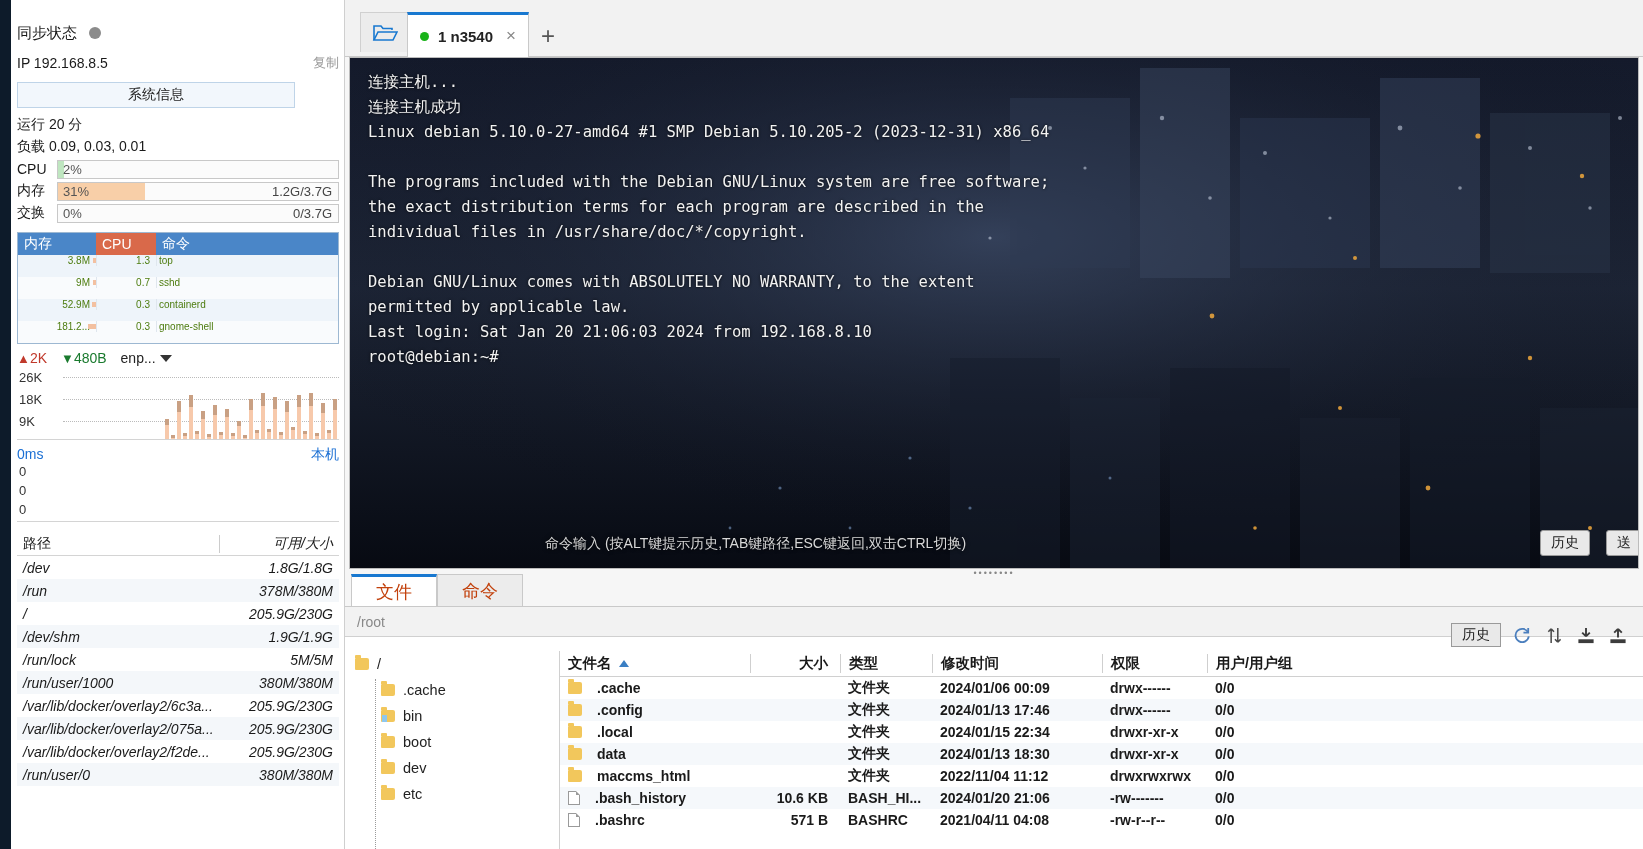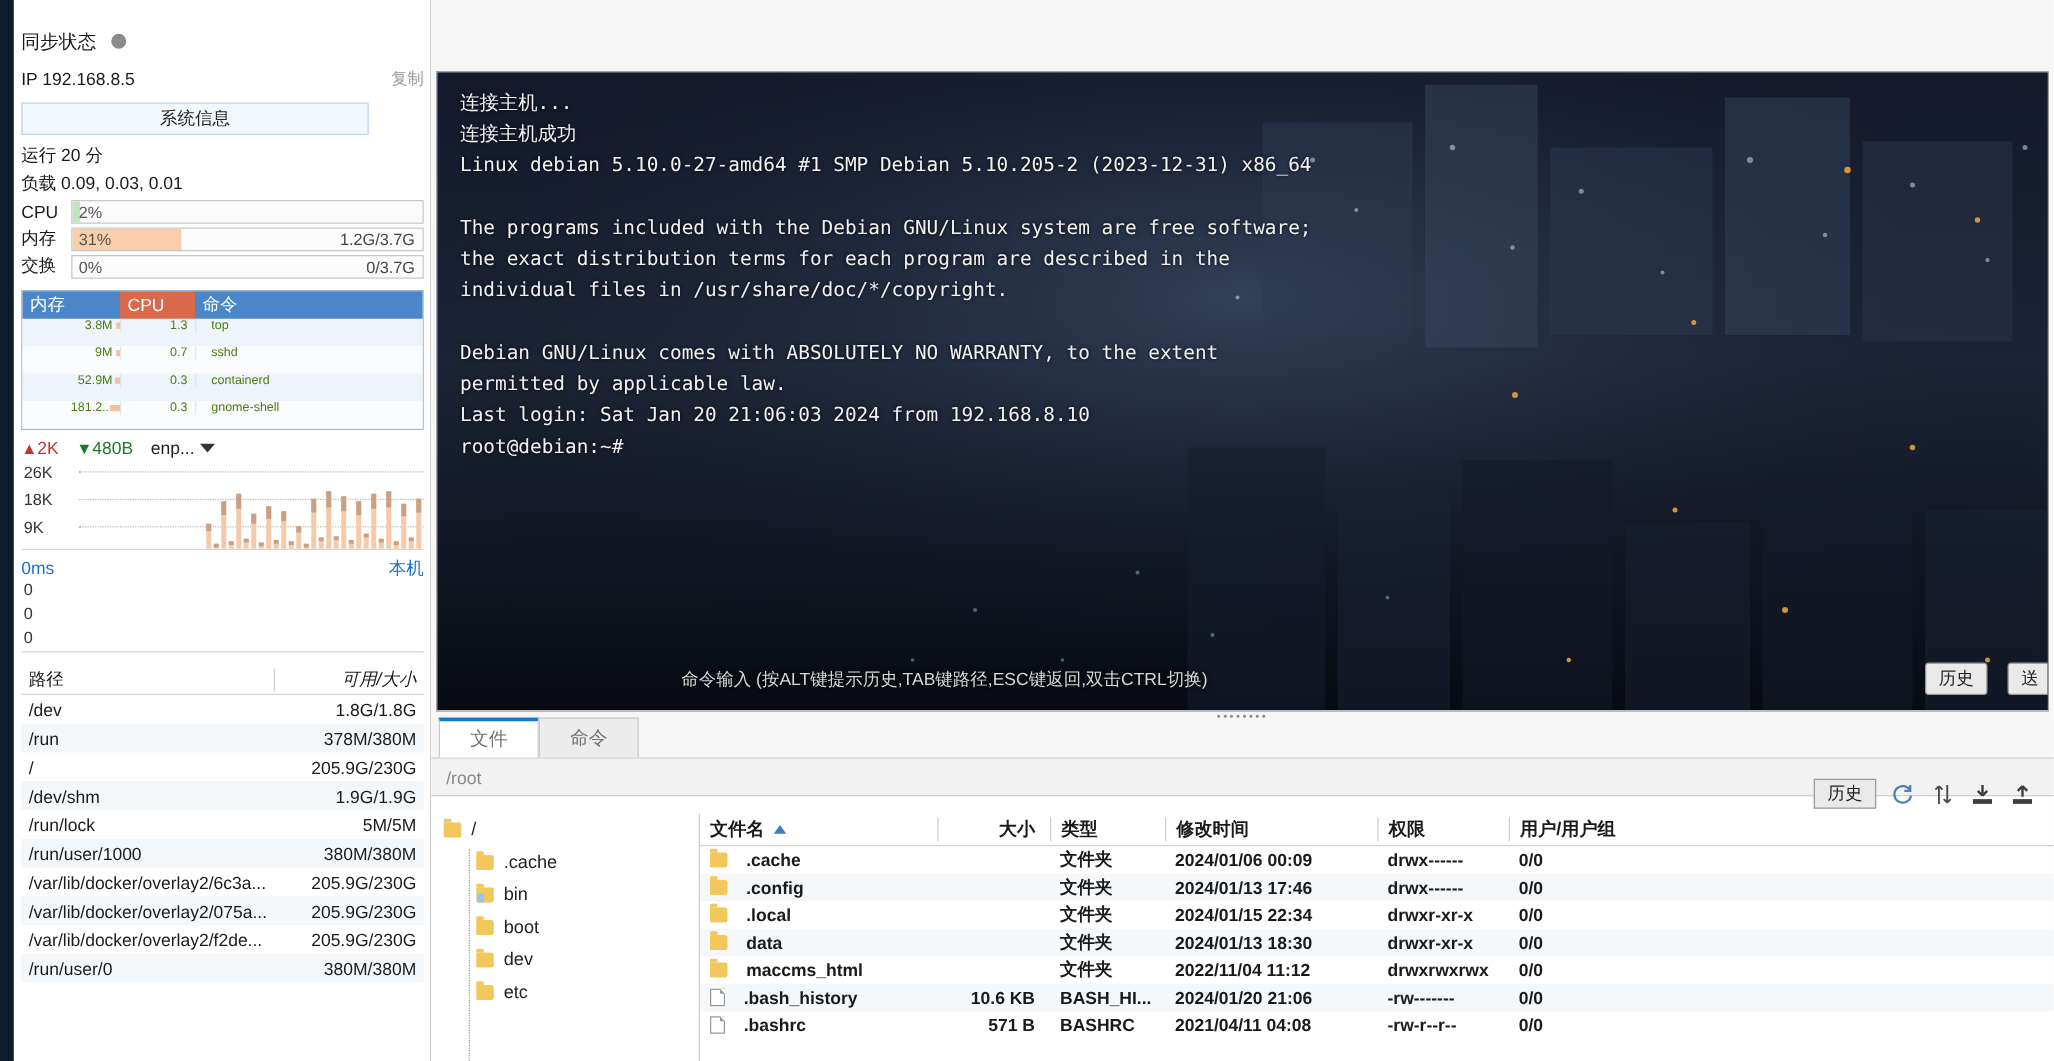--- a/index.html
+++ b/index.html
@@ -56,21 +56,21 @@
   .ph { color:#fff; font-size:14px; display:flex; align-items:center; padding-left:6px; }
   .ph.mem { width:78px; background:#4a86c8; }
   .ph.cpu { width:60px; background:#d9694a; }
   .ph.cmd { flex:1; background:#4a86c8; }
   .proc-row { display:flex; height:22px; font-size:10px; color:#4d7c0f; align-items:flex-start; }
   .proc-row:nth-child(odd) { background:#eef4fa; }
   .proc-row:nth-child(even) { background:#f9fbfd; }
   .pc.mem { width:78px; text-align:right; padding-right:6px; position:relative; }
   .pc.mem .membar { position:absolute; right:0; top:3px; bottom:3px; background:#f3c0a0; }
   .pc.cpu { width:60px; text-align:right; padding-right:6px; border-left:1px solid #dfe6ee;}
-  .pc.cmd { flex:1; padding-left:12px; border-left:1px solid #dfe6ee;}
+  .pc.cmd { flex:1; padding-left:2px; border-left:1px solid #dfe6ee;}
 
   
   .net-row { display:flex; align-items:center; padding:6px 6px 2px 6px; gap:14px; font-size:14px;}
   .net-up { color:#c0392b; display:flex; align-items:center; }
   .net-dn { color:#1a7a2e; display:flex; align-items:center; }
   .net-if { color:#222; display:flex; align-items:center; gap:4px;}
   .caret { width:0;height:0;border-left:6px solid transparent;border-right:6px solid transparent;border-top:7px solid #333; }
 
   .graph-wrap { position:relative; margin:0 6px; height:72px; border-bottom:1px solid #d4d4d4; }
   .gy { position:absolute; left:2px; font-size:13px; color:#333; }
@@ -83,21 +83,21 @@
   .ping-left { color:#1a6fd4; }
   .ping-right { color:#1a6fd4; }
   .ping-graph { position:relative; margin:0 6px; height:58px; border-bottom:1px solid #d4d4d4; }
   .ping-graph span { position:absolute; left:2px; font-size:13px; color:#333; }
 
   
   .disk-table { margin: 10px 6px 0 6px; width:322px; }
   .disk-head { display:flex; height:24px; align-items:center; font-size:14px; color:#1a1a1a; border-bottom:1px solid #d4d4d4;}
   .dh-path { flex:1; padding-left:6px; }
   .dh-size { width:120px; text-align:right; padding-right:6px; border-left:1px solid #cccccc;font-style:italic;}
-  .disk-row { display:flex; height:23px; align-items:center; font-size:14px; color:#1a1a1a;}
+  .disk-row { display:flex; height:23px; align-items:center; font-size:14px; color:#1a1a1a;font-style:italic;}
   .disk-row:nth-child(even) { background:#f4f7fa; }
   .dc-path { flex:1; padding-left:6px; white-space:nowrap; overflow:hidden;}
   .dc-size { width:120px; text-align:right; padding-right:6px; }
 
   
   #main { position:absolute; left:345px; top:0; width:1298px; height:849px; background:#f6f6f6; }
 
   
   .tabbar { position:relative; height:57px; background:#f2f2f2; border-bottom:1px solid #c9c9c9;}
   .folder-btn {
@@ -142,21 +142,21 @@
   .hist-btn2 {
     position:absolute; z-index:5; right:-4px; bottom:12px;
     background:#e9e9e9; border:1px solid #9a9a9a; border-radius:3px;
     padding:3px 10px; font-size:14px; color:#222; cursor:pointer;
   }
   .grip { position:absolute; left:50%; transform:translateX(-50%); bottom:2px; z-index:6; color:#888; letter-spacing:2px; font-size:9px;}
 
   
   .bottom { position:absolute; left:0; top:575px; width:1298px; height:274px; background:#fff; }
   .btabs { height:32px; display:flex; align-items:flex-end; padding-left:6px; background:#f6f6f6; border-bottom:1px solid #c9c9c9; }
-  .btab { height:32px; padding:0 24px; display:flex; align-items:center; font-size:15px; color:#737373;
+  .btab { height:32px; padding:0 24px; display:flex; align-items:center; font-size:18px; color:#c2410c;
           border:1px solid #c9c9c9; border-bottom:none; background:#ececec; cursor:pointer;}
   .btab.active { background:#fff; border-top:3px solid #1878d0; }
 
   .pathbar { position:relative; height:30px; background:#f2f2f2; border-bottom:1px solid #d0d0d0; display:flex; align-items:center; }
   .pathbar .p { padding-left:12px; font-size:14px; color:#888; }
 
   .ftoolbar { position:absolute; right:0; top:44px; height:32px; display:flex; align-items:center; gap:10px; padding-right:14px;}
   .tbtn { background:#e9e9e9; border:1px solid #9a9a9a; padding:2px 10px; font-size:14px; color:#222; cursor:pointer; }
   .ticon { width:22px; height:22px; display:flex; align-items:center; justify-content:center; cursor:pointer; }
 
@@ -440,20 +440,34 @@
               <div class="dc-size">380M/380M</div>
             </div>
           </div>
       </div>
 
     </div>
   </div>
 
   <div id="main">
 
+    <div class="tabbar">
+      <div class="folder-btn">
+        <svg width="26" height="20" viewBox="0 0 26 20">
+          <path d="M2 17V3h7l2 2.5h9V7" fill="none" stroke="#1878d0" stroke-width="1.6"></path>
+          <path d="M2 17l4-8h19l-4 8z" fill="none" stroke="#1878d0" stroke-width="1.6"></path>
+        </svg>
+      </div>
+      <div class="term-tab">
+        <span class="tab-dot"></span>
+        <span class="tab-label">1 n3540</span>
+        <span class="tab-close">×</span>
+      </div>
+      <div class="tab-plus">+</div>
+    </div>
 
     <div class="terminal">
       <div class="term-bg">
         <svg width="1290" height="512" viewBox="0 0 1290 512" preserveAspectRatio="none">
           <defs>
             <linearGradient id="bgG" x1="0" y1="0" x2="0" y2="1">
               <stop offset="0%" stop-color="#141a2b"></stop>
               <stop offset="45%" stop-color="#1d2536"></stop>
               <stop offset="100%" stop-color="#070a12"></stop>
             </linearGradient>

